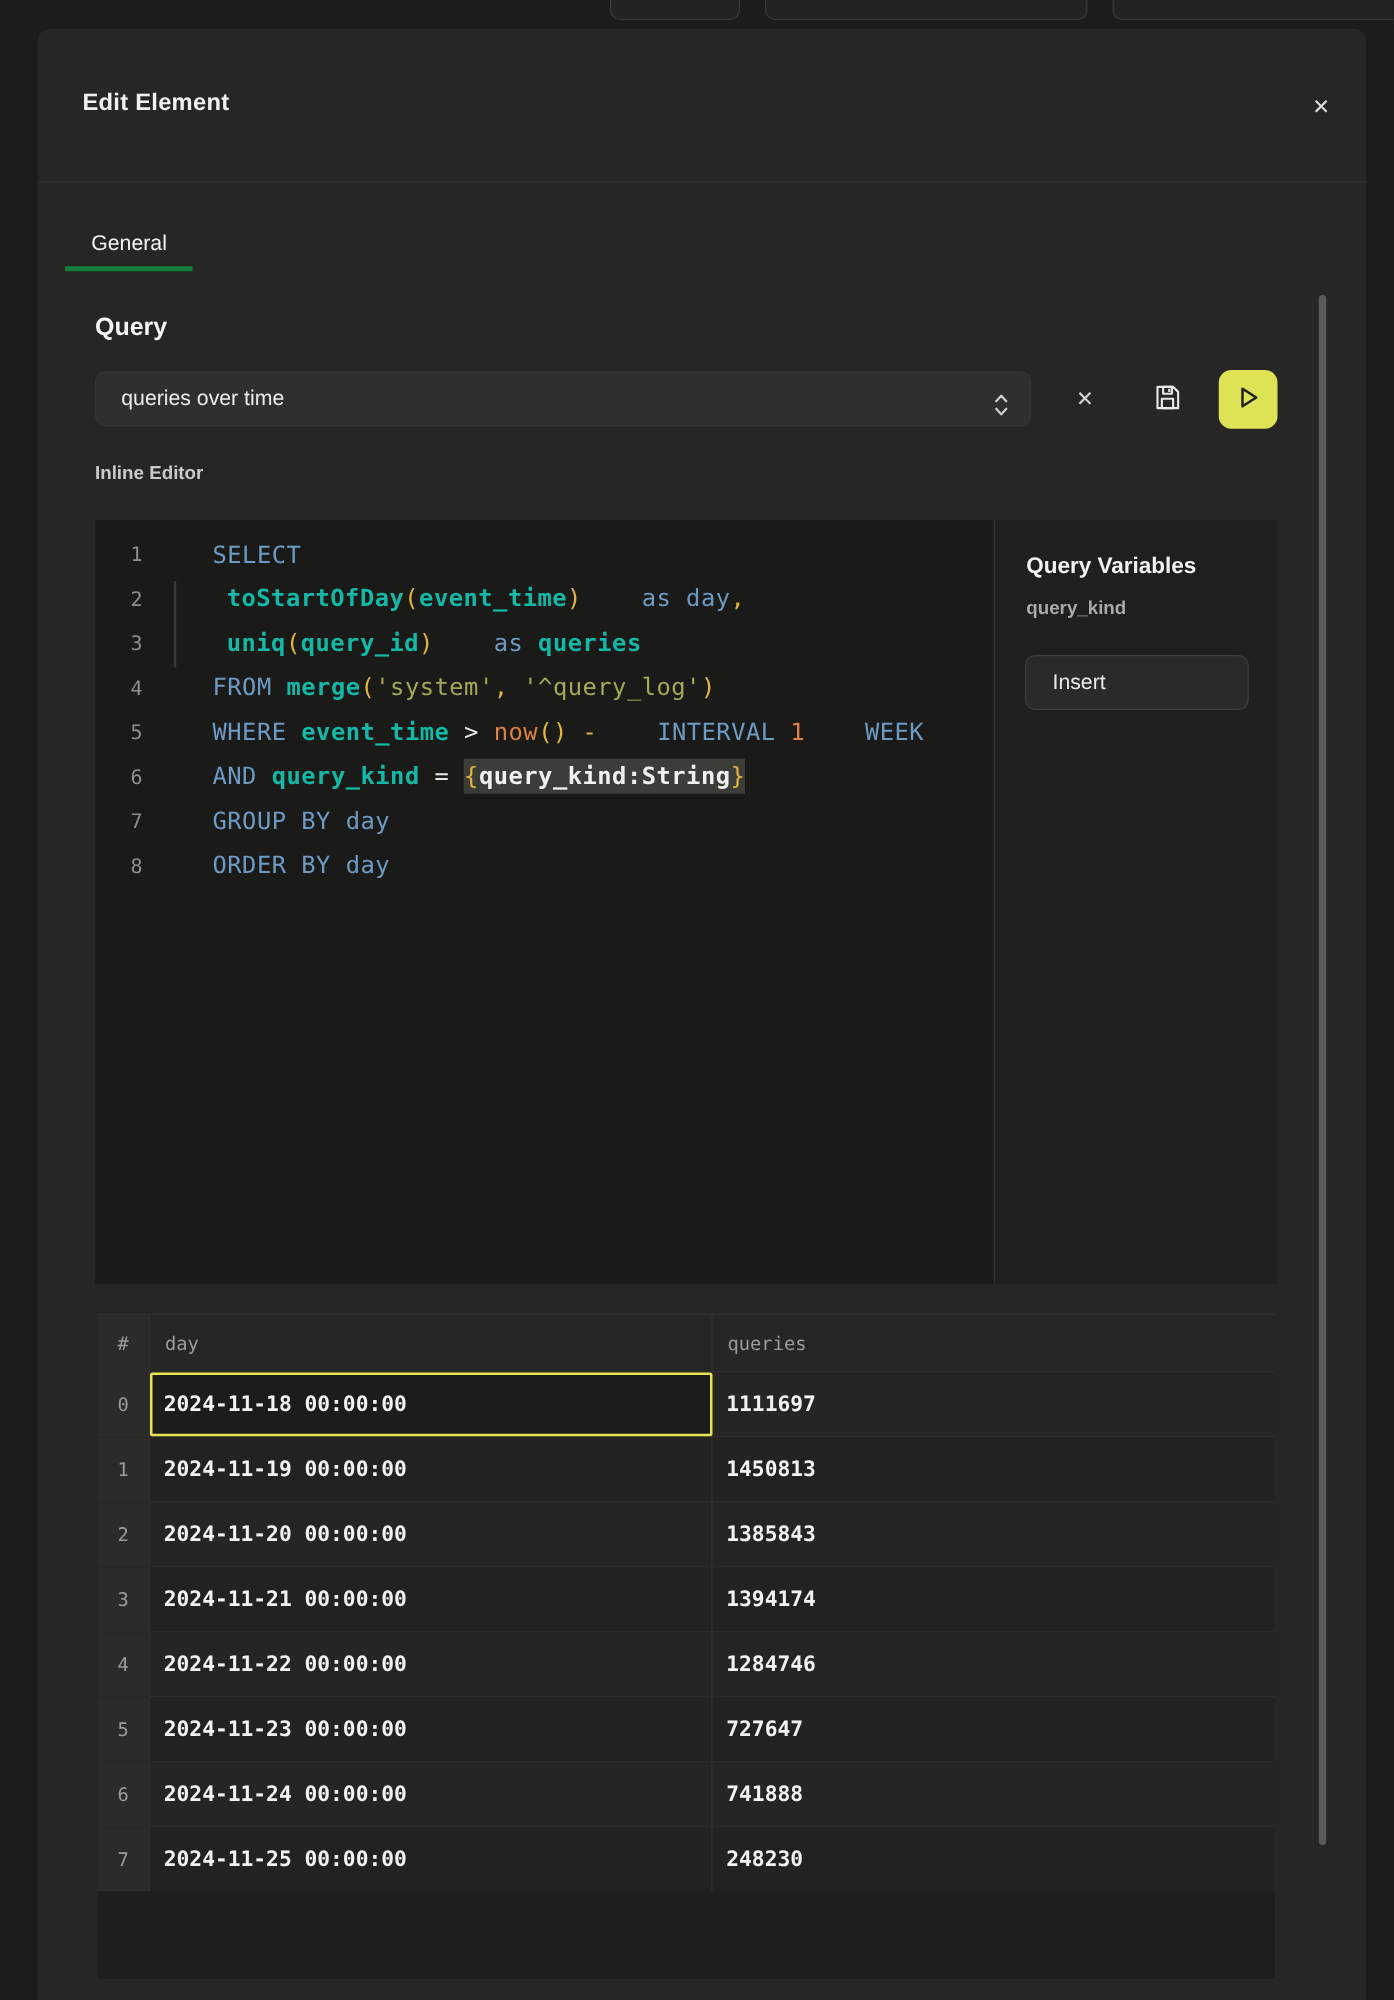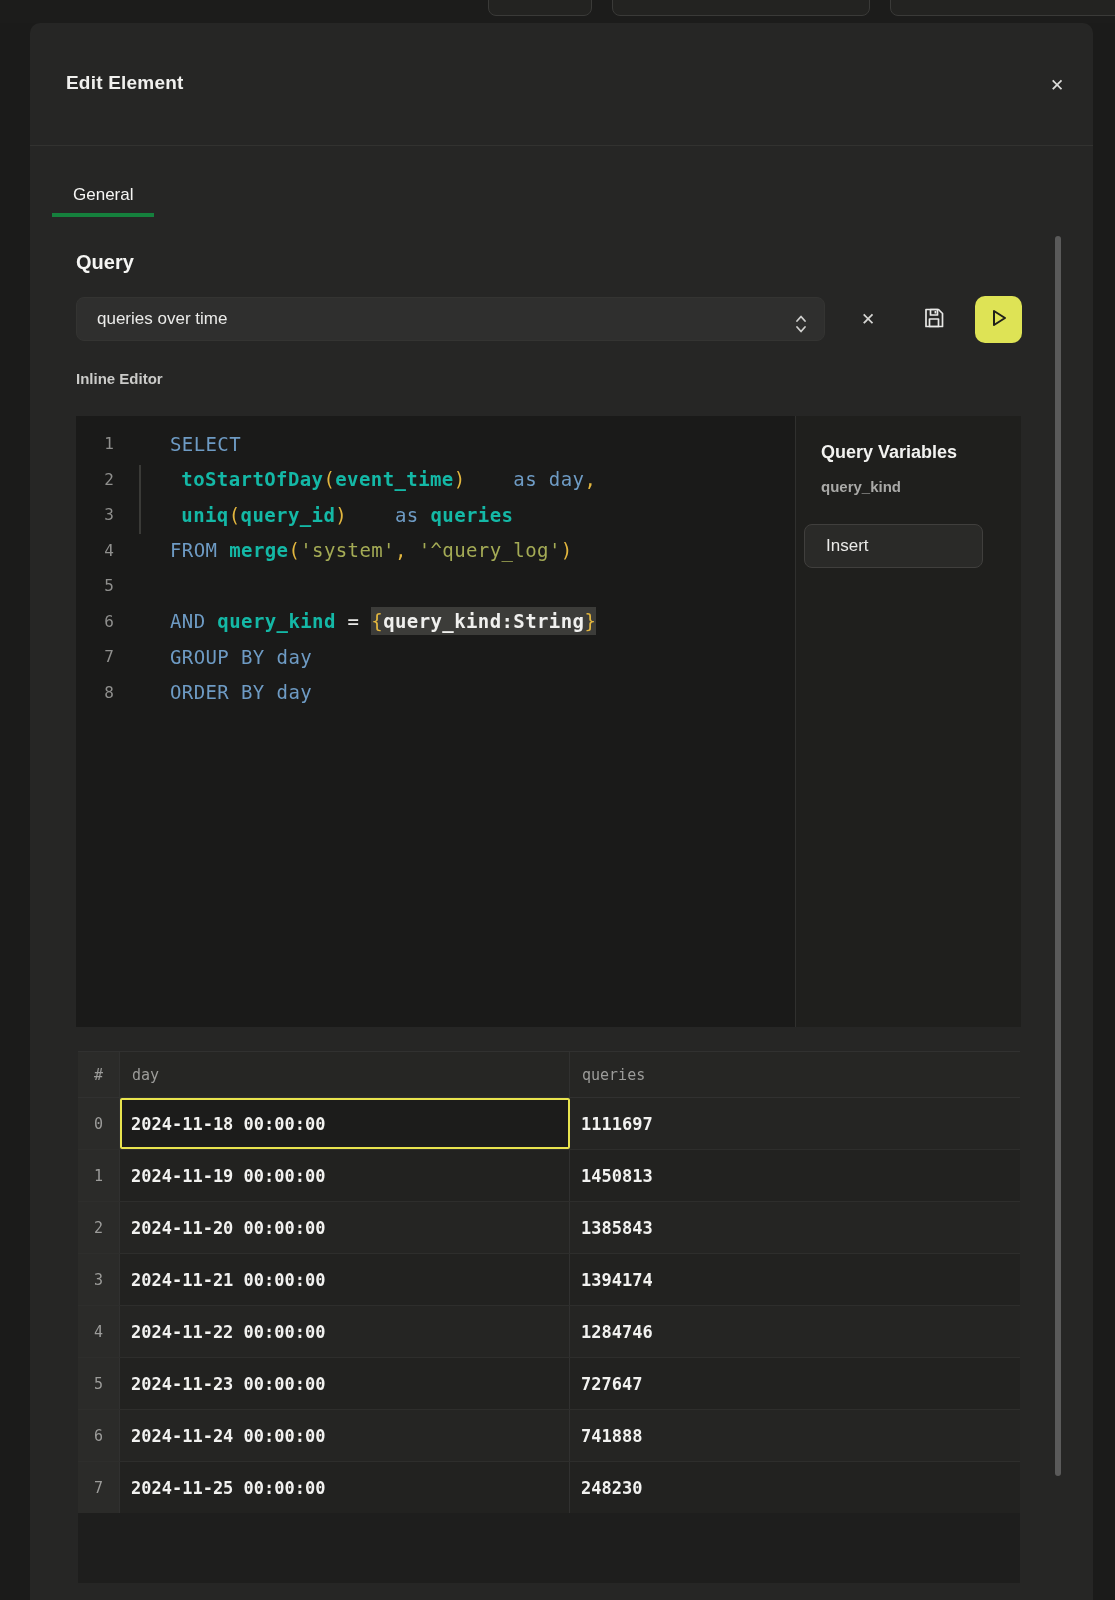--- a/index.html
+++ b/index.html
@@ -46,21 +46,21 @@
   .c-p   { color:#e2b63e; }
   .c-str { color:#a4ab55;text-align:center; }
   .c-num { color:#dd8243; }
   .c-op  { color:#e8e8e6; }
   .c-pb  { color:#e2b63e; background:#3c3c39; padding:3px 0; }
   .c-idb { color:#f0f0ee; font-weight:bold; background:#3c3c39; padding:3px 0; }
 
   .qv-panel { position:absolute; right:0; top:0; width:226px; height:611px; background:#1f1f1d; border-left:1px solid #30302e; }
   .qv-heading { position:absolute; left:25px; top:26px; font-size:18px; font-weight:600; color:#f2f2f0; }
   .qv-var { position:absolute; left:25px; top:62px; font-size:15px; font-weight:600; color:#a9a9a7; }
-  .insert-btn { position:absolute; left:8px; top:108px; width:179px; height:44px; background:#2a2a28; border:1px solid #403f3d;
+  .insert-btn { position:absolute; left:24px; top:108px; width:179px; height:44px; background:#2a2a28; border:1px solid #403f3d;
                 border-radius:8px; color:#eaeae8; font-size:17px; text-align:left; padding-left:21px; cursor:pointer;
                 font-family:"Liberation Sans", sans-serif; }
 
   .v-scrollbar { position:absolute; left:1025px; top:213px; width:6px; height:1240px; background:#5a5a5a; border-radius:3px; cursor:pointer; }
 
   
   .results { position:absolute; left:48px; top:1028px; width:942px; border-top:1px solid #313130; }
   .thead, .trow { display:grid; grid-template-columns:42px 450px 1fr; }
   .thead { height:46px; background:#262624; border-bottom:1px solid #313130; }
   .trow { height:52px; border-bottom:1px solid #2e2e2c; }
@@ -144,20 +144,21 @@
         <div class="code-line">
           <span class="ln">3</span>
           <span class="code-text"><span class="c-id">    uniq</span><span class="c-p">(</span><span class="c-id">query_id</span><span class="c-p">)</span><span class="c-kw"> as </span><span class="c-id">queries</span></span>
         </div>
         <div class="code-line">
           <span class="ln">4</span>
           <span class="code-text"><span class="c-kw">FROM </span><span class="c-id">merge</span><span class="c-p">(</span><span class="c-str">'system'</span><span class="c-p">, </span><span class="c-str">'^query_log'</span><span class="c-p">)</span></span>
         </div>
         <div class="code-line">
           <span class="ln">5</span>
+          <span class="code-text"><span class="c-kw">WHERE </span><span class="c-id">event_time</span><span class="c-op"> &gt; </span><span class="c-num">now</span><span class="c-p">()</span><span class="c-p"> - </span><span class="c-kw">INTERVAL </span><span class="c-num">1</span><span class="c-kw"> WEEK</span></span>
         </div>
         <div class="code-line">
           <span class="ln">6</span>
           <span class="code-text"><span class="c-kw">AND </span><span class="c-id">query_kind</span><span class="c-op"> = </span><span class="c-pb">{</span><span class="c-idb">query_kind:String</span><span class="c-pb">}</span></span>
         </div>
         <div class="code-line">
           <span class="ln">7</span>
           <span class="code-text"><span class="c-kw">GROUP BY day</span></span>
         </div>
         <div class="code-line">

